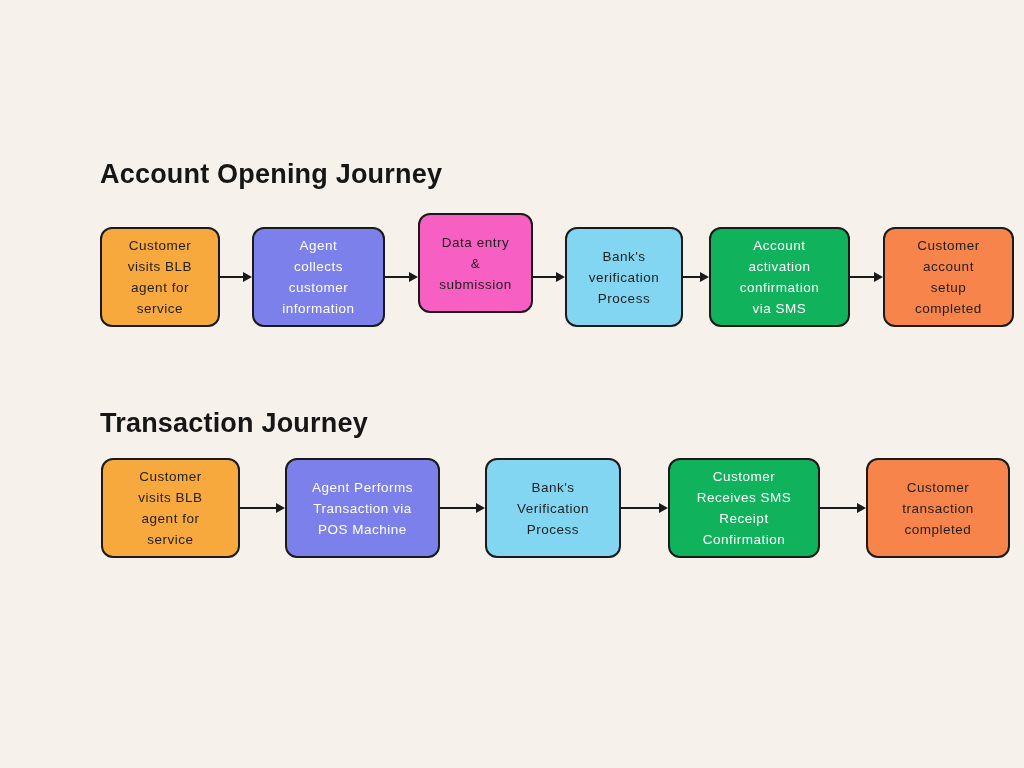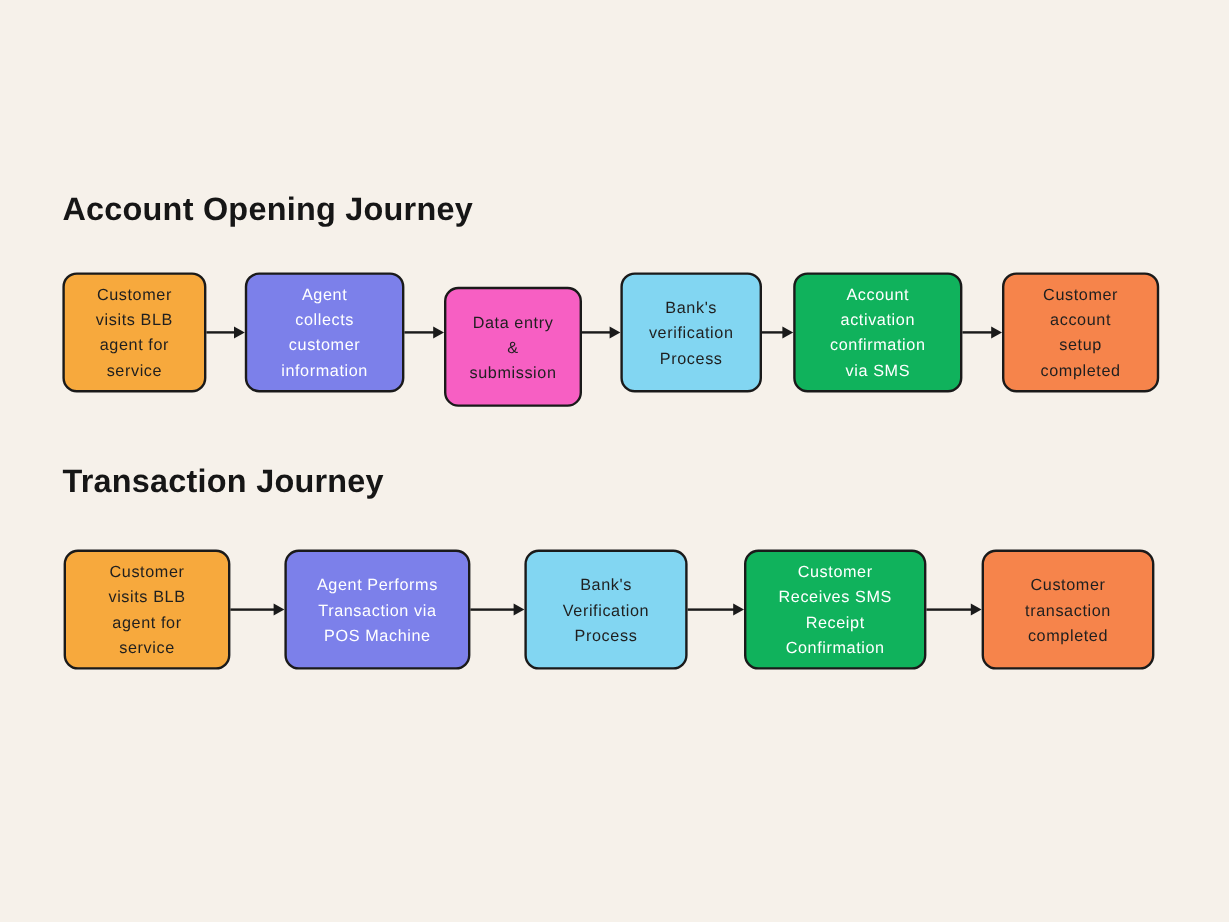--- a/index.html
+++ b/index.html
@@ -11,20 +11,21 @@
     height: 768px;
     position: relative;
     overflow: hidden;
     font-family: "Liberation Sans", "DejaVu Sans", sans-serif;
   }
   .canvas {
     position: absolute;
     inset: 0;
     width: 867px;
     height: 768px;
+    margin-left: 48px;
   }
   .journey-title {
     position: absolute;
     left: 52px;
     font-size: 27px;
     line-height: 34px;
     font-weight: 800;
     color: #161616;
     letter-spacing: 0.2px;
     white-space: nowrap;
@@ -89,21 +90,21 @@
       <div class="step-box" style="left: 204px; top: 227px; width: 133px; height: 100px; background: rgb(124, 128, 234); color: rgb(255, 255, 255); text-align: center;">
         <span class="step-label">Agent
 collects
 customer
 information</span>
       </div>
       <div class="arrow" style="left: 337px; top: 271px; width: 33px;">
         <i class="shaft"></i>
         <i class="head"></i>
       </div>
-      <div class="step-box" style="left: 370px; top: 239px; width: 115px; height: 100px; background: rgb(247, 95, 195); color: rgb(31, 31, 31);">
+      <div class="step-box" style="left: 370px; top: 213px; width: 115px; height: 100px; background: rgb(247, 95, 195); color: rgb(31, 31, 31);">
         <span class="step-label">Data entry
 &amp;
 submission</span>
       </div>
       <div class="arrow" style="left: 485px; top: 271px; width: 32px;">
         <i class="shaft"></i>
         <i class="head"></i>
       </div>
       <div class="step-box" style="left: 517px; top: 227px; width: 118px; height: 100px; background: rgb(130, 214, 242); color: rgb(31, 31, 31);">
         <span class="step-label">Bank's
@@ -125,21 +126,21 @@
         <i class="head"></i>
       </div>
       <div class="step-box" style="left: 835px; top: 227px; width: 131px; height: 100px; background: rgb(246, 132, 75); color: rgb(31, 31, 31);">
         <span class="step-label">Customer
 account
 setup
 completed</span>
       </div>
     </div>
 
-  <div class="journey-title" style="top:384px">Transaction Journey</div>
+  <div class="journey-title" style="top:406px">Transaction Journey</div>
   <div>
       <div class="step-box" style="left: 53px; top: 458px; width: 139px; height: 100px; background: rgb(247, 169, 61); color: rgb(31, 31, 31);">
         <span class="step-label">Customer
 visits BLB
 agent for
 service</span>
       </div>
       <div class="arrow" style="left: 192px; top: 502px; width: 45px;">
         <i class="shaft"></i>
         <i class="head"></i>

